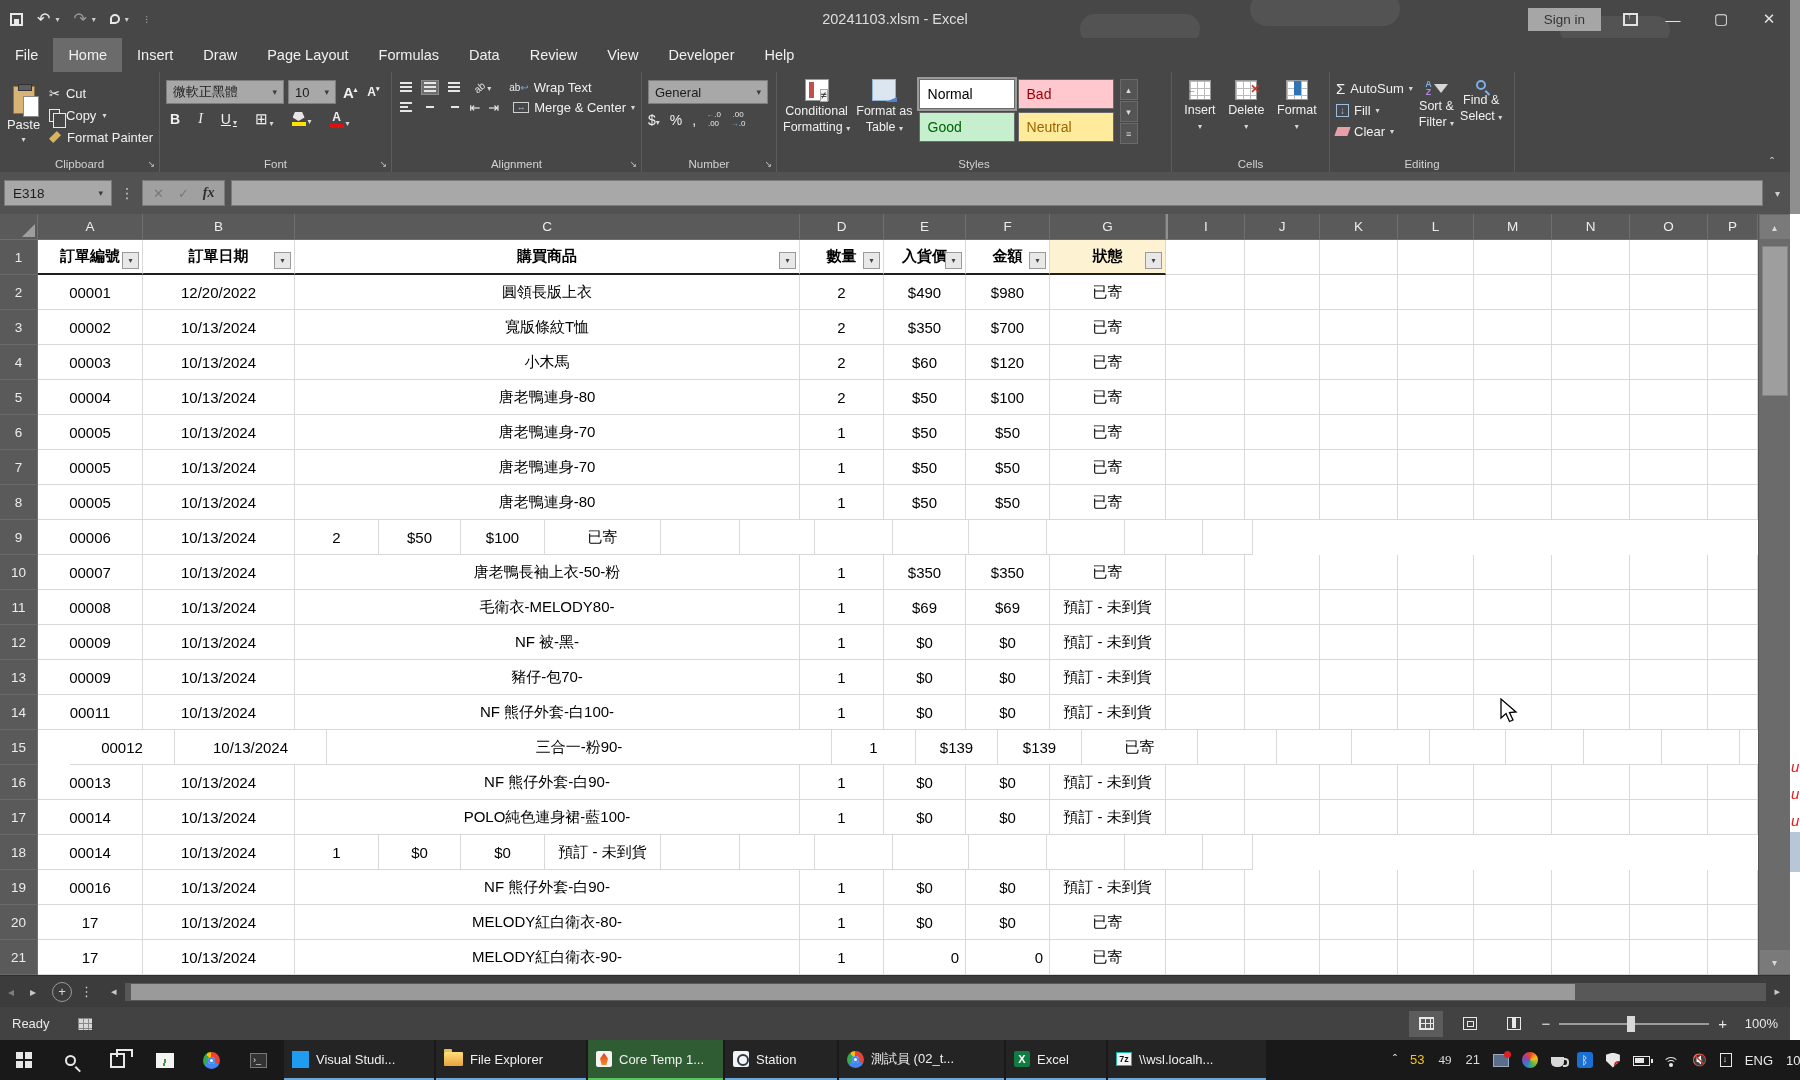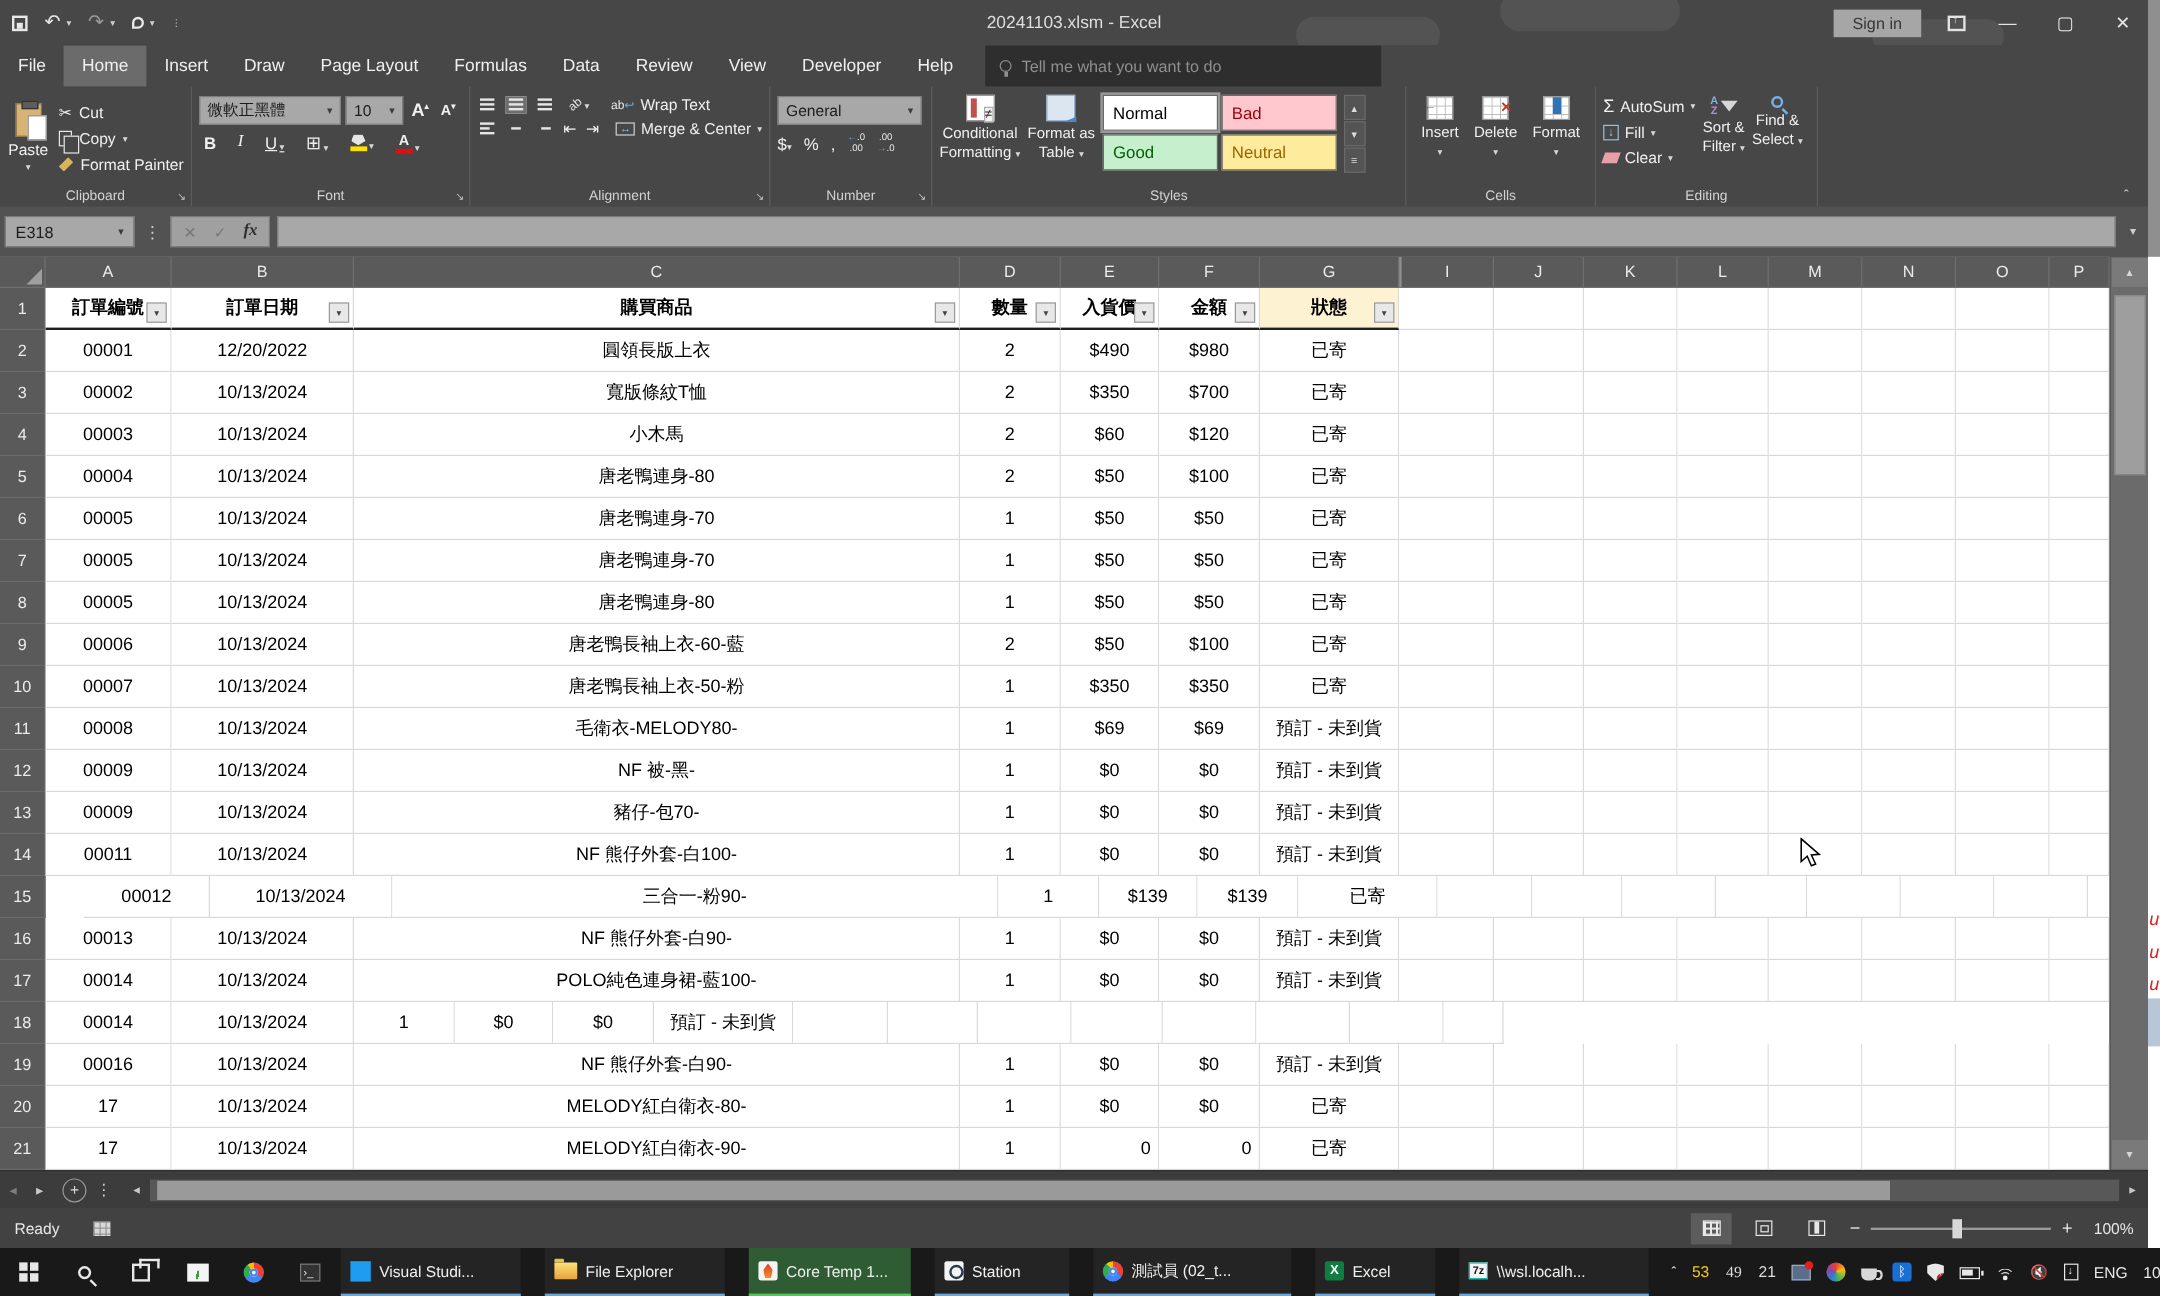--- a/index.html
+++ b/index.html
@@ -208,21 +208,21 @@
   .ic-search::after{ content:""; position:absolute; left:9px; top:9px; width:7px; height:2px; background:#e8e8e8; transform:rotate(45deg); transform-origin:0 0;}
   .ic-taskview{ width:15px; height:15px; border:2px solid #e8e8e8; position:relative; background:#191919;}
   .ic-taskview::after{ content:""; position:absolute; left:4px; top:-6px; width:13px; height:6px; border:2px solid #e8e8e8; border-bottom:none;}
   .ic-perf{ width:18px; height:15px; background:#f4f4f4; position:relative;}
   .ic-perf::after{ content:""; position:absolute; left:2px; bottom:2px; width:13px; height:7px;
                    background:linear-gradient(100deg,transparent 44%,#3c9c3c 44%,#3c9c3c 58%,transparent 58%);}
   .ic-chrome{ width:17px; height:17px; border-radius:50%;
               background:conic-gradient(#ea4335 0 33%,#4285f4 33% 66%,#34a853 66% 89%,#fbbc05 89% 100%); position:relative;}
   .ic-chrome::after{ content:""; position:absolute; left:5px; top:5px; width:7px; height:7px; background:#fff; border-radius:50%; box-shadow:inset 0 0 0 2px #4285f4;}
   .ic-term{ width:17px; height:15px; background:#333; border:1px solid #777; color:#e8e8e8; font-size:9px; line-height:13px; padding-left:2px;}
-  .tbapps{ display:flex; gap:20px; margin-left:2px;}
+  .tbapps{ display:flex; gap:2px; margin-left:2px;}
   .tbapp{ background:#242424; border-bottom:2px solid #6aa7d8; display:flex; align-items:center; gap:7px; padding:0 8px; overflow:hidden;}
   .tbapp.ct{ background:#2f5c33; border-bottom-color:#58c45c;}
   .tblabel{ color:#f0f0f0; font-size:13px; white-space:nowrap; overflow:hidden;}
   .tbic{ flex:none; }
   .ic-vscode{ width:17px; height:17px; background:#1f9cf0; clip-path:polygon(72% 0,100% 12%,100% 88%,72% 100%,18% 66%,4% 76%,0 70%,12% 50%,0 30%,4 24%,18% 34%);}
   .ic-file-explorer{ width:19px; height:14px; background:linear-gradient(#ffe07a,#e8a33d); border-radius:1px; position:relative;}
   .ic-file-explorer::before{ content:""; position:absolute; left:0; top:-3px; width:8px; height:3px; background:#e8c04d; border-radius:1px 1px 0 0;}
   .ic-core-temp{ width:16px; height:16px; background:#f4f4f4; border-radius:2px; position:relative;}
   .ic-core-temp::after{ content:""; position:absolute; left:4px; top:2px; width:8px; height:12px; background:linear-gradient(#e03c1f,#f0902a); clip-path:polygon(50% 0,100% 45%,80% 100%,20% 100%,0 45%);}
   .ic-station{ width:16px; height:16px; background:#f4f4f4; border-radius:2px; position:relative;}
@@ -301,24 +301,20 @@
         <div class="rtab">Insert</div>
         <div class="rtab">Draw</div>
         <div class="rtab">Page Layout</div>
         <div class="rtab">Formulas</div>
         <div class="rtab">Data</div>
         <div class="rtab">Review</div>
         <div class="rtab">View</div>
         <div class="rtab">Developer</div>
         <div class="rtab">Help</div>
       </div>
-    <div class="tellme">
-      <span class="bulb"></span>
-      <span>Tell me what you want to do</span>
-    </div>
   </div>
   <div class="share">
     <span class="ic-person"></span>
     <span>Share</span>
   </div>
 
   <div class="ribbon">
 
     <div class="grp grp-clipboard">
       <div class="paste-big">
@@ -737,21 +733,20 @@
           <div class="cell empty" style="width: 76px;"></div>
           <div class="cell empty" style="width: 78px;"></div>
           <div class="cell empty" style="width: 78px;"></div>
           <div class="cell empty" style="width: 78px;"></div>
           <div class="cell empty" style="width: 50px;"></div>
         </div>
         <div class="grow">
           <div class="rnum">9</div>
           <div class="cell" style="width: 105px;">00006</div>
           <div class="cell" style="width: 152px;">10/13/2024</div>
-          <div class="cell" style="width: 505px;">唐老鴨長袖上衣-60-藍</div>
           <div class="cell" style="width: 84px;">2</div>
           <div class="cell" style="width: 82px;">$50</div>
           <div class="cell" style="width: 84px;">$100</div>
           <div class="cell" style="width: 116px;">已寄</div>
           <div class="cell empty" style="width: 79px;"></div>
           <div class="cell empty" style="width: 75px;"></div>
           <div class="cell empty" style="width: 78px;"></div>
           <div class="cell empty" style="width: 76px;"></div>
           <div class="cell empty" style="width: 78px;"></div>
           <div class="cell empty" style="width: 78px;"></div>

